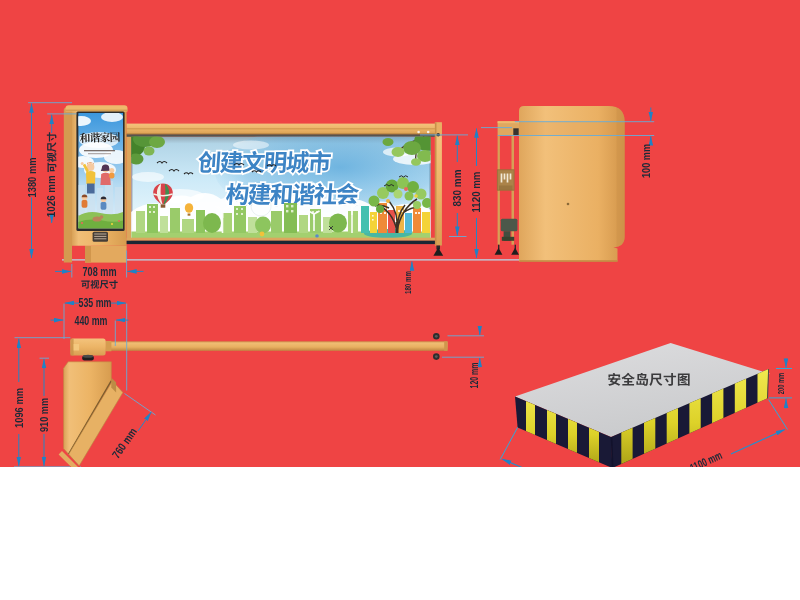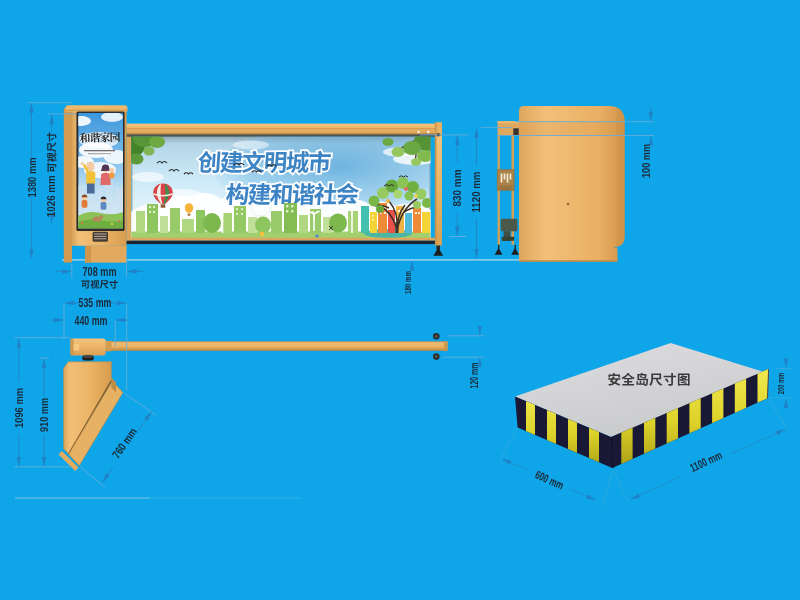--- a/index.html
+++ b/index.html
@@ -1,16 +1,16 @@
 <!DOCTYPE html>
 <html><head>
 <meta charset="utf-8">
 <style>
 html,body{margin:0;padding:0;background:#ffffff;}
-#page{position:relative;width:800px;height:600px;background:#0ea5e9;overflow:hidden;
+#page{position:relative;width:800px;height:467px;background:#ef4444;overflow:hidden;
 font-family:"Liberation Sans",sans-serif;}
 svg{position:absolute;left:0;top:0;}
 .dt{font-family:"Liberation Sans",sans-serif;font-weight:bold;fill:#1b2a38;}
 </style>
 </head>
 <body>
 <div id="page">
 <svg width="800" height="600" viewBox="0 0 800 600">
 <defs>
 <linearGradient id="tanH" x1="0" y1="0" x2="1" y2="0">

